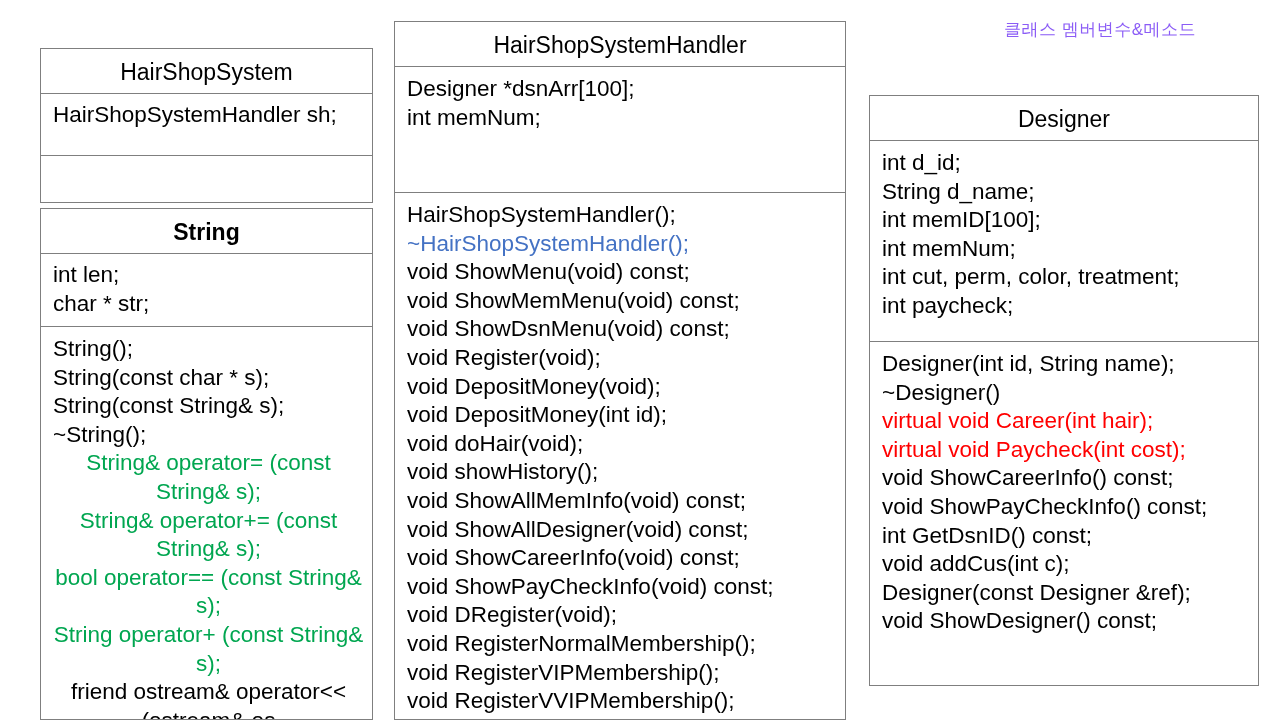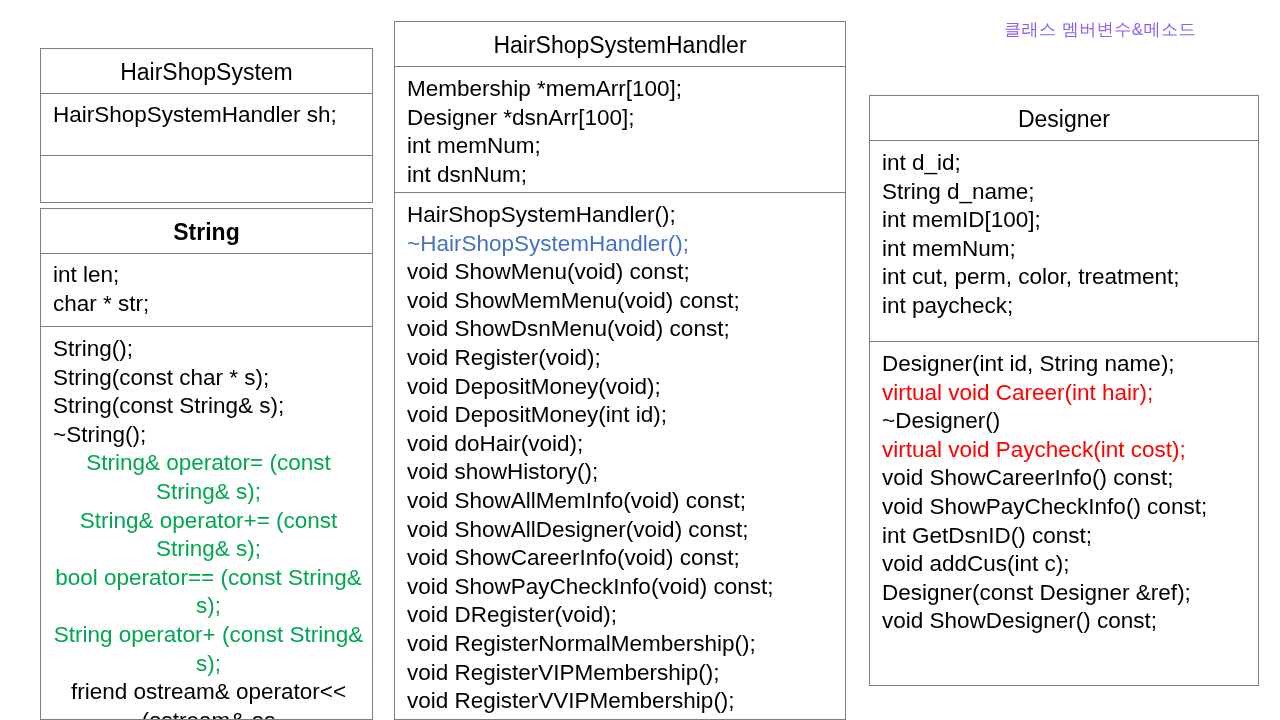--- a/index.html
+++ b/index.html
@@ -127,24 +127,22 @@
     <div class="uml-line wrap c-green">String&amp; operator+= (const String&amp; s);</div>
     <div class="uml-line wrap c-green">bool operator== (const String&amp; s);</div>
     <div class="uml-line wrap c-green">String operator+ (const String&amp; s);</div>
     <div class="uml-line wrap c-default">friend ostream&amp; operator&lt;&lt; (ostream&amp; os</div>
   </div>
 </div>
 
 <div class="uml-box" id="box-handler">
   <div class="uml-header">HairShopSystemHandler</div>
   <div class="uml-compartment divider-bottom" id="box-handler-attrs">
-    <div class="uml-line c-default">Membership *memArr[100];</div>
     <div class="uml-line c-default">Designer *dsnArr[100];</div>
     <div class="uml-line c-default">int memNum;</div>
-    <div class="uml-line c-default">int dsnNum;</div>
   </div>
   <div class="uml-compartment" id="box-handler-ops">
     <div class="uml-line c-default">HairShopSystemHandler();</div>
     <div class="uml-line c-blue">~HairShopSystemHandler();</div>
     <div class="uml-line c-default">void ShowMenu(void) const;</div>
     <div class="uml-line c-default">void ShowMemMenu(void) const;</div>
     <div class="uml-line c-default">void ShowDsnMenu(void) const;</div>
     <div class="uml-line c-default">void Register(void);</div>
     <div class="uml-line c-default">void DepositMoney(void);</div>
     <div class="uml-line c-default">void DepositMoney(int id);</div>
@@ -166,22 +164,22 @@
   <div class="uml-compartment divider-bottom" id="box-designer-attrs">
     <div class="uml-line c-default">int d_id;</div>
     <div class="uml-line c-default">String d_name;</div>
     <div class="uml-line c-default">int memID[100];</div>
     <div class="uml-line c-default">int memNum;</div>
     <div class="uml-line c-default">int cut, perm, color, treatment;</div>
     <div class="uml-line c-default">int paycheck;</div>
   </div>
   <div class="uml-compartment" id="box-designer-ops">
     <div class="uml-line c-default">Designer(int id, String name);</div>
+    <div class="uml-line c-default">~Designer()</div>
     <div class="uml-line c-red">virtual void Career(int hair);</div>
-    <div class="uml-line c-default">~Designer()</div>
     <div class="uml-line c-red">virtual void Paycheck(int cost);</div>
     <div class="uml-line c-default">void ShowCareerInfo() const;</div>
     <div class="uml-line c-default">void ShowPayCheckInfo() const;</div>
     <div class="uml-line c-default">int GetDsnID() const;</div>
     <div class="uml-line c-default">void addCus(int c);</div>
     <div class="uml-line c-default">Designer(const Designer &amp;ref);</div>
     <div class="uml-line c-default">void ShowDesigner() const;</div>
   </div>
 </div>
 

